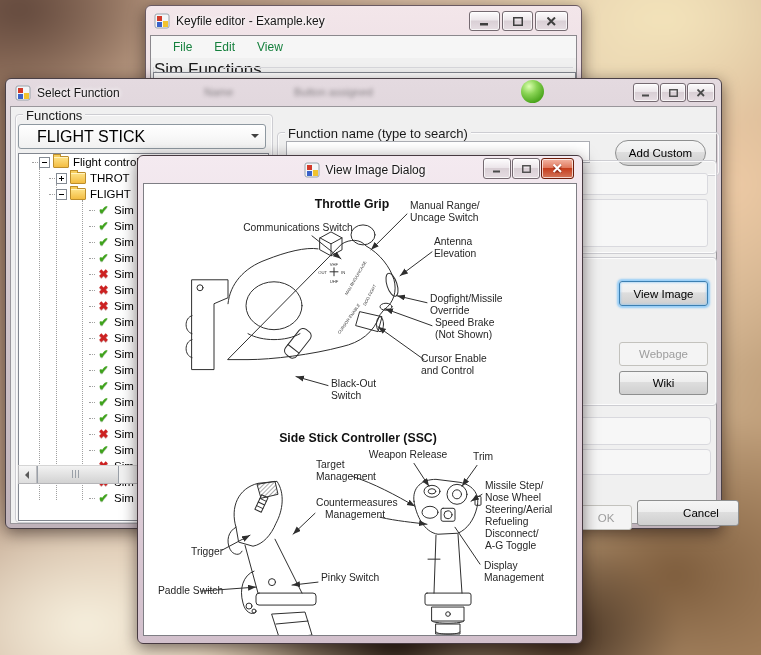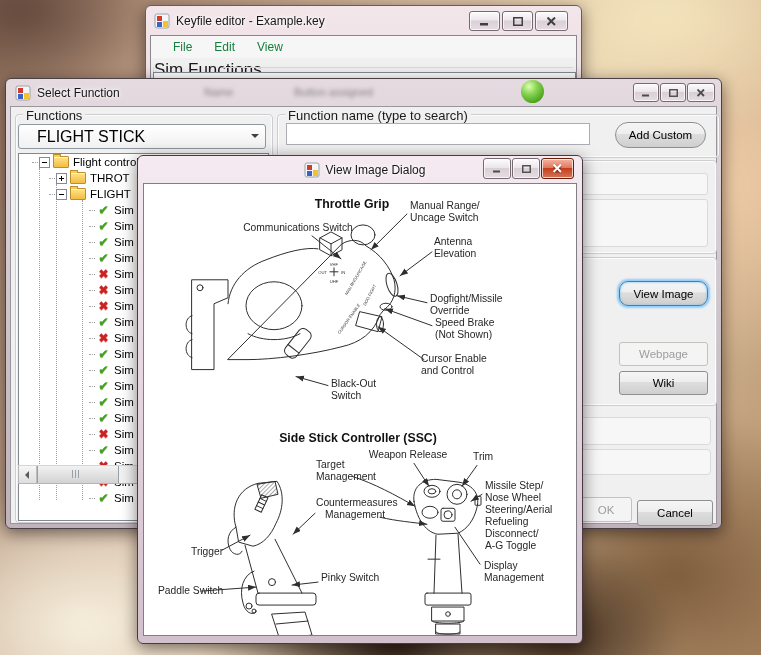--- a/index.html
+++ b/index.html
@@ -25,21 +25,21 @@
     background:linear-gradient(#fdfcfd,#ece6ea 45%,#d9cfd5 50%,#e6dde2);
     border:1px solid #756a71;box-shadow:inset 0 0 0 1px rgba(255,255,255,.7);}
   .capbtn.red{background:linear-gradient(#f4b5a4,#e07a5f 45%,#c63d1d 50%,#d4765a);
     border:1px solid #6e1d0a;}
   .glyph{display:block;}
   
   .btn{position:absolute;display:flex;align-items:center;justify-content:center;
     font-size:11.5px;color:#000;border-radius:3px;border:1px solid #8e8f8f;
     background:linear-gradient(#f5f5f5,#eeeeee 45%,#dedede 46%,#cfcfcf);cursor:default;}
   .btn.disabled{background:#f4f4f4;border-color:#c3c2bd;color:#9d9d9d;}
-  .btn.focused{border-color:#3c7fb1;box-shadow:0 0 2px 2px rgba(110,190,250,.7), inset 0 0 2px 1px rgba(140,200,245,.6);border-radius:9px;}
+  .btn.focused{border-color:#3c7fb1;box-shadow:0 0 2px 2px rgba(110,190,250,.7), inset 0 0 2px 1px rgba(140,200,245,.6);}
   .groupbox{position:absolute;border:1px solid #cdcdd2;border-radius:4px;
     box-shadow:inset 0 0 0 1px rgba(255,255,255,.8);}
   .gb-label{position:absolute;top:-7px;left:7px;background:#f0f0f0;padding:0 3px;
     font-size:13px;color:#1a1a1a;white-space:nowrap;}
   .textbox{position:absolute;background:#fff;border:1px solid #abadb3;}
   .flatbox{position:absolute;background:#f7f7f7;border:1px solid #d9d9de;border-radius:3px;}
   
   .keyfile{left:145px;top:5px;width:435px;height:400px;
     background:linear-gradient(#f3e6ea,#e0d0d8 60%,#d6c5ce);border:1px solid #6a5a62;z-index:10;}
   .keyfile .titlebar{height:29px;padding-left:8px;border-radius:10px;}
@@ -300,21 +300,21 @@
             <span class="chk">✔</span>
             <span class="tlabel">Sim</span>
           </div>
         </div>
       <div class="hscroll">
         <span class="sb-arrow"></span>
         <span class="sb-thumb"></span>
       </div>
     </div>
 
-    <div class="groupbox" style="left:266px;top:7px;width:441px;height:42px;">
+    <div class="groupbox" style="left:266px;top:25px;width:441px;height:42px;">
       <span class="gb-label">Function name (type to search)</span>
       <input class="textbox" style="left: 8px; top: 8px; width: 298px; height: 18px; font-size: 12px; font-family: &quot;Liberation Sans&quot;, sans-serif;" value="">
       <div class="btn" style="left:337px;top:7px;width:89px;height:24px;border-radius:13px;">
           <span>Add Custom</span>
         </div>
     </div>
 
     <div class="groupbox" style="left:341px;top:53px;width:363px;height:92px;">
       <div class="flatbox" style="left:8px;top:12px;width:345px;height:20px;"></div>
       <div class="flatbox" style="left:8px;top:38px;width:345px;height:46px;"></div>
@@ -328,24 +328,24 @@
           <span>Wiki</span>
         </div>
       <div class="btn disabled" style="left:266px;top:84px;width:87px;height:22px;">
           <span>Webpage</span>
         </div>
     </div>
 
     <div class="flatbox" style="left:341px;top:310px;width:357px;height:26px;border-radius:4px;"></div>
     <div class="flatbox" style="left:341px;top:342px;width:357px;height:24px;border-radius:4px;"></div>
 
-    <div class="btn disabled" style="left:569px;top:390px;width:50px;height:23px;">
+    <div class="btn disabled" style="left:569px;top:398px;width:50px;height:23px;">
         <span>OK</span>
       </div>
-    <div class="btn" style="left:626px;top:393px;width:74px;height:24px;">
+    <div class="btn" style="left:626px;top:393px;width:74px;height:24px;padding-left:26px;">
         <span>Cancel</span>
       </div>
   </div>
 </div>
 
 <div class="win dialog">
   <div class="titlebar">
     <span class="appicon">
       <svg width="16" height="16">
           <rect x="1" y="1" width="14" height="14" rx="2" fill="#f4f6f8" stroke="#9aa4ac"></rect>

